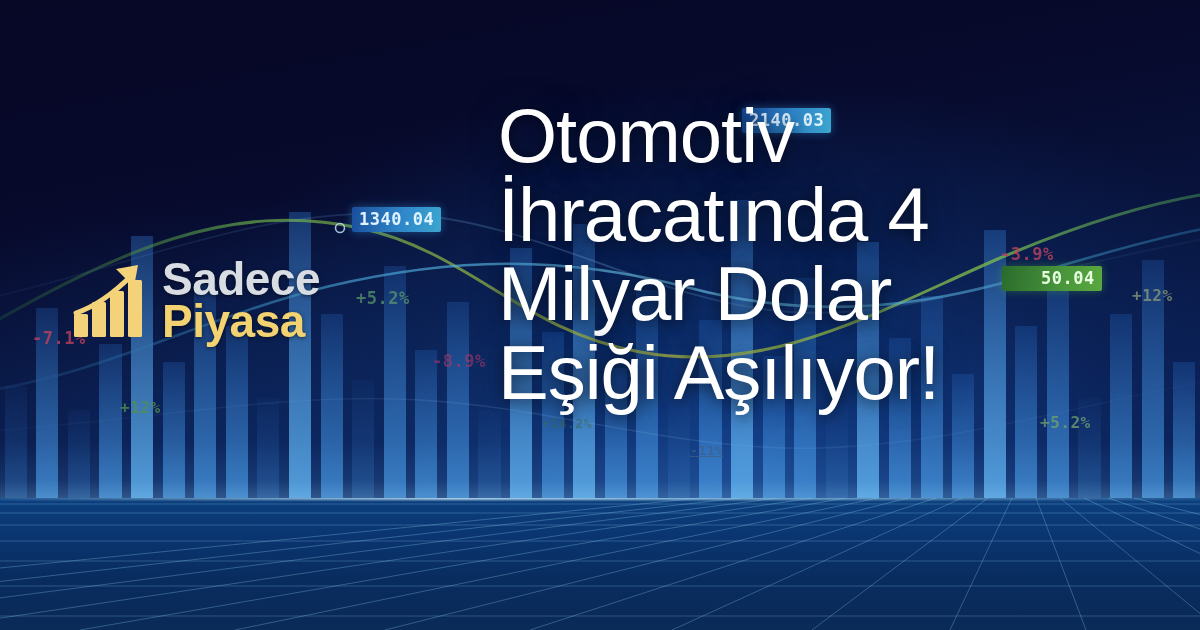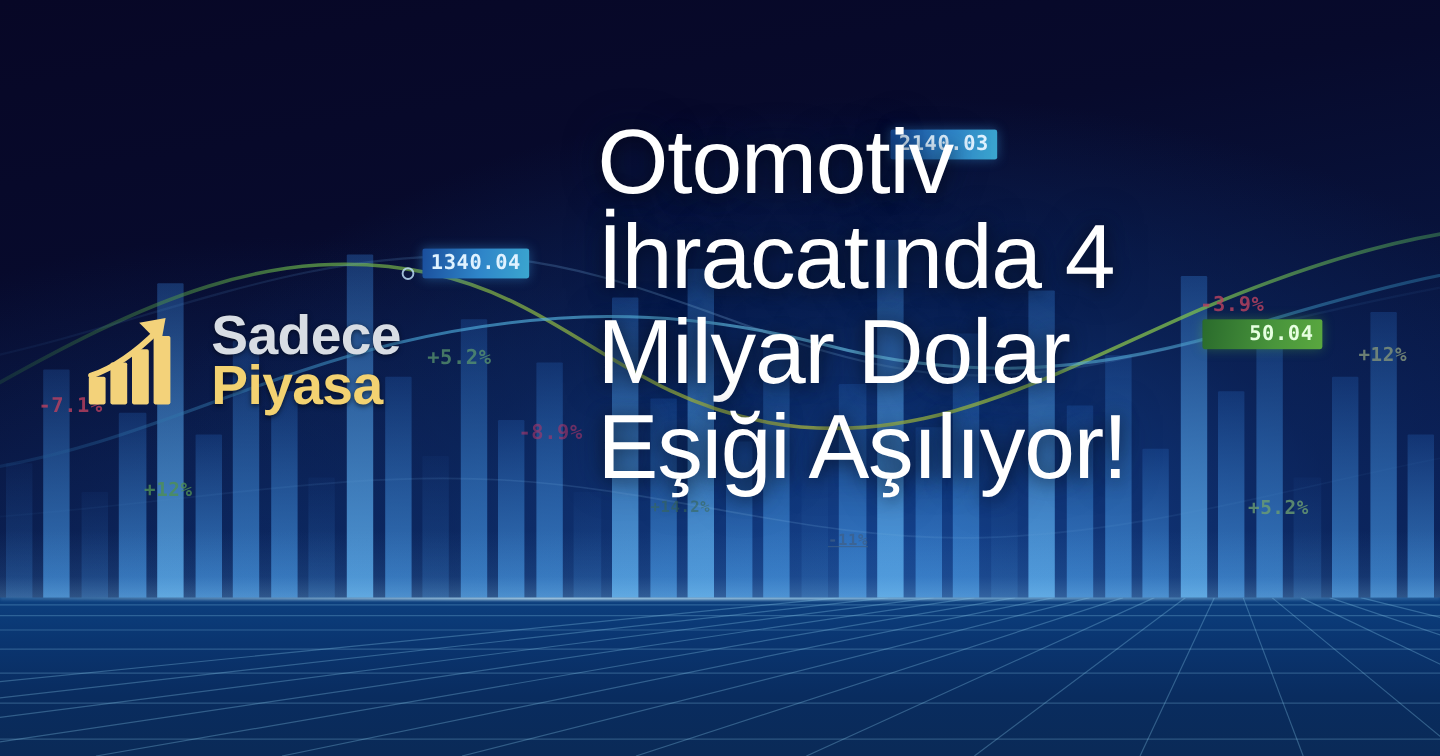--- a/index.html
+++ b/index.html
@@ -67,21 +67,21 @@
     border-radius:2px;
     white-space:nowrap;
   }
   .badge.blue{ background:linear-gradient(100deg,#1a4e9c,#2f86c9 55%,#3ba6cf); box-shadow:0 0 10px rgba(60,150,220,0.45); }
   .badge.green{ background:linear-gradient(100deg,#2a6b2c,#49953c 60%,#5aa83f); color:#e6ffe0; box-shadow:0 0 10px rgba(80,170,70,0.4); }
 
   
   .logo{
     position:absolute;
     left:72px; top:258px;
-    display:flex; align-items:center; gap:22px;
+    display:flex; align-items:center; gap:8px;
     z-index:6;
   }
   .logo-mark{ width:82px; height:78px; display:block; flex:0 0 auto; }
   .logo-words{ display:flex; flex-direction:column; line-height:0.92; }
   .logo-top{
     font-size:46px; font-weight:700; color:#d8dde4;
     letter-spacing:-0.5px;
     text-shadow:0 1px 4px rgba(0,0,0,0.55);
   }
   .logo-bottom{

